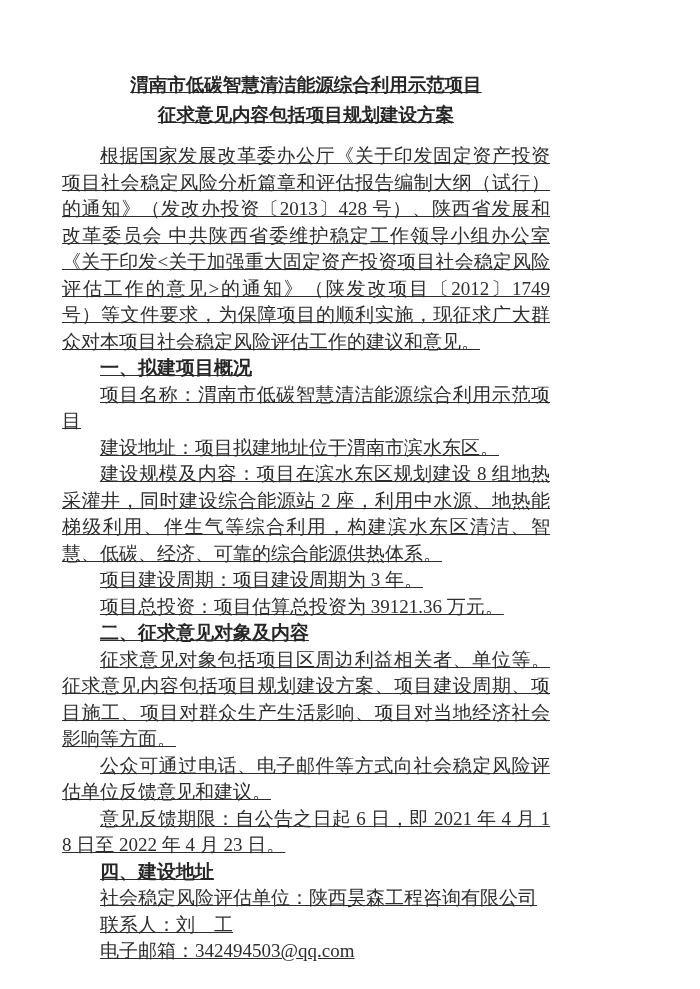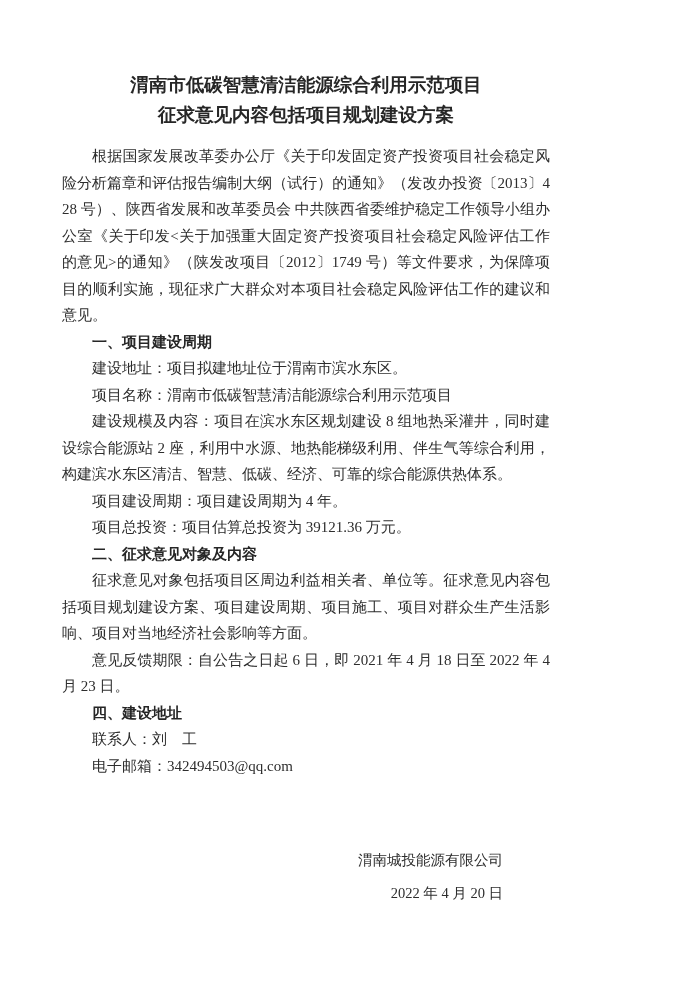--- a/index.html
+++ b/index.html
@@ -13,37 +13,38 @@
     overflow: hidden;
     font-family: "Liberation Serif", "DejaVu Serif", serif;
     color: #2d2d2d;
   }
   .page {
     box-sizing: border-box;
     width: 612px;
     height: 989px;
     padding: 58px 62px 0 62px;
     background: #ffffff;
+    text-decoration: underline;
   }
   .doc-title {
     text-align: center;
     font-weight: bold;
     font-size: 18.5px;
     line-height: 30px;
     color: #262626;
   }
   .doc-title .t-line {
     display: block;
   }
   .doc-body {
     margin-top: 13px;
   }
   .doc-body p {
     margin: 0;
-    font-size: 15px;
+    font-size: 19px;
     line-height: 26.5px;
     text-align: justify;
     text-indent: 2em;
     word-break: break-all;
   }
   .doc-body p.heading {
     font-weight: bold;
     text-align: left;
     color: #262626;
   }
@@ -63,30 +64,32 @@
 
 <div class="page">
 
   <h1 class="doc-title">
     <span class="t-line">渭南市低碳智慧清洁能源综合利用示范项目</span>
     <span class="t-line">征求意见内容包括项目规划建设方案</span>
   </h1>
 
   <div class="doc-body">
     <p class="para">根据国家发展改革委办公厅《关于印发固定资产投资项目社会稳定风险分析篇章和评估报告编制大纲（试行）的通知》（发改办投资〔2013〕428 号）、陕西省发展和改革委员会 中共陕西省委维护稳定工作领导小组办公室《关于印发&lt;关于加强重大固定资产投资项目社会稳定风险评估工作的意见&gt;的通知》（陕发改项目〔2012〕1749 号）等文件要求，为保障项目的顺利实施，现征求广大群众对本项目社会稳定风险评估工作的建议和意见。</p>
-    <p class="heading">一、项目建设周期</p>
+    <p class="heading">一、拟建项目概况</p>
+    <p class="para">项目名称：渭南市低碳智慧清洁能源综合利用示范项目</p>
     <p class="para">建设地址：项目拟建地址位于渭南市滨水东区。</p>
-    <p class="para">项目名称：渭南市低碳智慧清洁能源综合利用示范项目</p>
     <p class="para">建设规模及内容：项目在滨水东区规划建设 8 组地热采灌井，同时建设综合能源站 2 座，利用中水源、地热能梯级利用、伴生气等综合利用，构建滨水东区清洁、智慧、低碳、经济、可靠的综合能源供热体系。</p>
-    <p class="para">项目建设周期：项目建设周期为 4 年。</p>
+    <p class="para">项目建设周期：项目建设周期为 3 年。</p>
     <p class="para">项目总投资：项目估算总投资为 39121.36 万元。</p>
     <p class="heading">二、征求意见对象及内容</p>
     <p class="para">征求意见对象包括项目区周边利益相关者、单位等。征求意见内容包括项目规划建设方案、项目建设周期、项目施工、项目对群众生产生活影响、项目对当地经济社会影响等方面。</p>
+    <p class="para">公众可通过电话、电子邮件等方式向社会稳定风险评估单位反馈意见和建议。</p>
     <p class="para">意见反馈期限：自公告之日起 6 日，即 2021 年 4 月 18 日至 2022 年 4 月 23 日。</p>
     <p class="heading">四、建设地址</p>
+    <p class="para">社会稳定风险评估单位：陕西昊森工程咨询有限公司</p>
     <p class="para">联系人：刘　工</p>
     <p class="para">电子邮箱：342494503@qq.com</p>
   </div>
 
   <div class="signature">
     <div>渭南城投能源有限公司</div>
     <div>2022 年 4 月 20 日</div>
   </div>
 
 </div>

